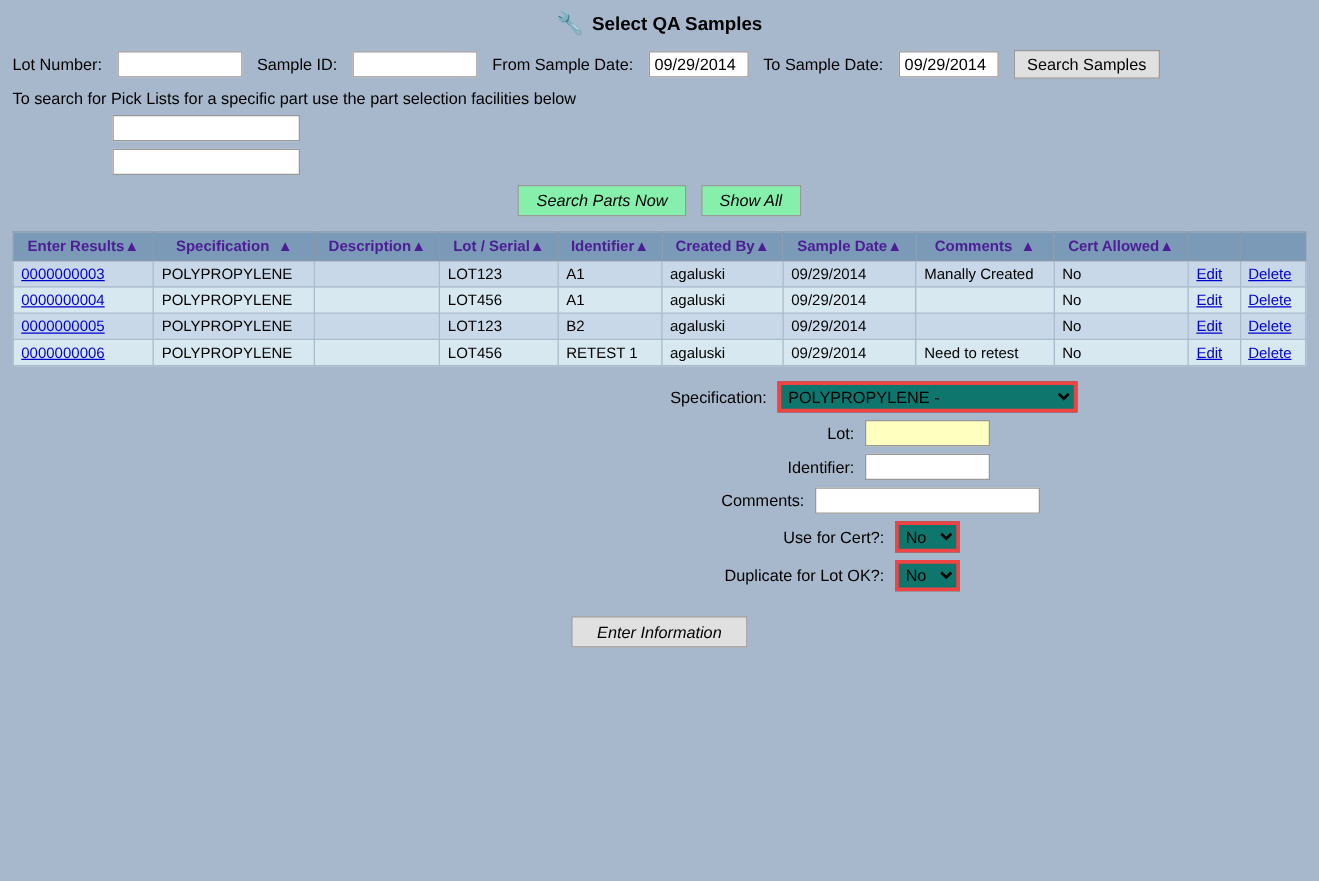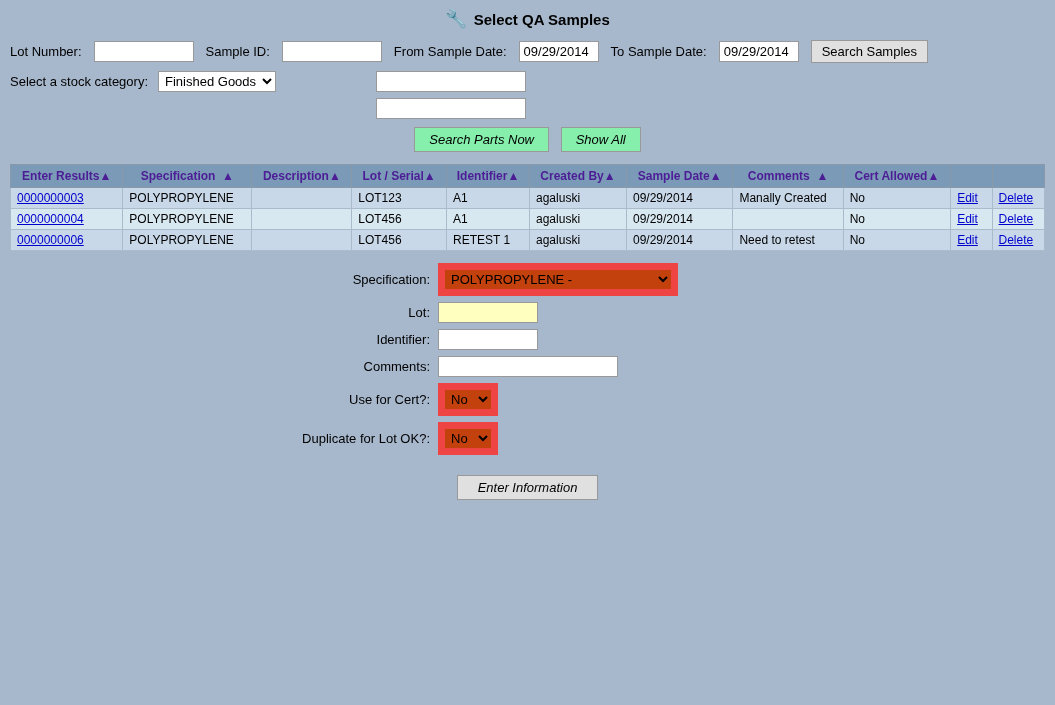--- a/index.html
+++ b/index.html
@@ -135,21 +135,21 @@
       margin-right: 4px;
     }
     .delete-link {
       color: #0000cc;
       cursor: pointer;
       text-decoration: underline;
     }
     .form-section {
       display: flex;
       flex-direction: column;
-      align-items: flex-start;
+      align-items: center;
       margin-left: 280px;
       margin-bottom: 14px;
     }
     .form-row {
       display: flex;
       align-items: center;
       margin-bottom: 6px;
       gap: 8px;
     }
     .form-row label {
@@ -157,22 +157,22 @@
       text-align: right;
       font-size: 13px;
     }
     .form-row input[type="text"] {
       border: 1px solid #999;
       background: #fff;
       padding: 2px 4px;
       font-size: 13px;
     }
     .form-row select {
-      border: 7px solid #ef4444;
-      background: #c2410c;
+      border: 3px solid #ef4444;
+      background: #0f766e;
       font-size: 13px;
       padding: 1px 2px;
     }
     .lot-field-input {
       background: #ffffc0 !important;
       width: 100px;
     }
     .identifier-input { width: 100px; }
     .comments-input { width: 180px; }
     .spec-select { width: 240px; }
@@ -207,31 +207,22 @@
     <label>Sample ID:</label>
     <input type="text" class="sample-id-input" value="" style="">
     <label>From Sample Date:</label>
     <input type="text" class="date-input" value="09/29/2014" style="">
     <label>To Sample Date:</label>
     <input type="text" class="date-input" value="09/29/2014" style="">
     <button class="search-samples-btn">Search Samples</button>
   </div>
 
   <div class="part-selection-section">
+    <div class="part-selection-hint">To search for Pick Lists for a specific part use the part selection facilities below</div>
     <div style="display:flex; align-items:flex-start; gap:20px;">
-      <div>
-        <div class="part-selection-row">
-          <label>Select a stock category:</label>
-          <select>
-            <option>Finished Goods</option>
-            <option>Raw Materials</option>
-            <option>Components</option>
-          </select>
-        </div>
-      </div>
       <div style="margin-left:80px;">
         <div class="filter-row" style="margin-bottom:6px;">
           <input type="text" style="width: 150px; border: 1px solid rgb(153, 153, 153); background: rgb(255, 255, 255); padding: 2px 4px; font-size: 13px;">
         </div>
         <div class="filter-row">
           <input type="text" style="width: 150px; border: 1px solid rgb(153, 153, 153); background: rgb(255, 255, 255); padding: 2px 4px; font-size: 13px;">
         </div>
       </div>
     </div>
   </div>
@@ -278,20 +269,33 @@
           <td>LOT456</td>
           <td>A1</td>
           <td>agaluski</td>
           <td>09/29/2014</td>
           <td></td>
           <td>No</td>
           <td><span class="edit-link">Edit</span></td>
           <td><span class="delete-link">Delete</span></td>
         </tr>
         <tr>
+          <td class="link-cell">0000000005</td>
+          <td>POLYPROPYLENE</td>
+          <td></td>
+          <td>LOT123</td>
+          <td>B2</td>
+          <td>agaluski</td>
+          <td>09/29/2014</td>
+          <td></td>
+          <td>No</td>
+          <td><span class="edit-link">Edit</span></td>
+          <td><span class="delete-link">Delete</span></td>
+        </tr>
+        <tr>
           <td class="link-cell">0000000006</td>
           <td>POLYPROPYLENE</td>
           <td></td>
           <td>LOT456</td>
           <td>RETEST 1</td>
           <td>agaluski</td>
           <td>09/29/2014</td>
           <td>Need to retest</td>
           <td>No</td>
           <td><span class="edit-link">Edit</span></td>

